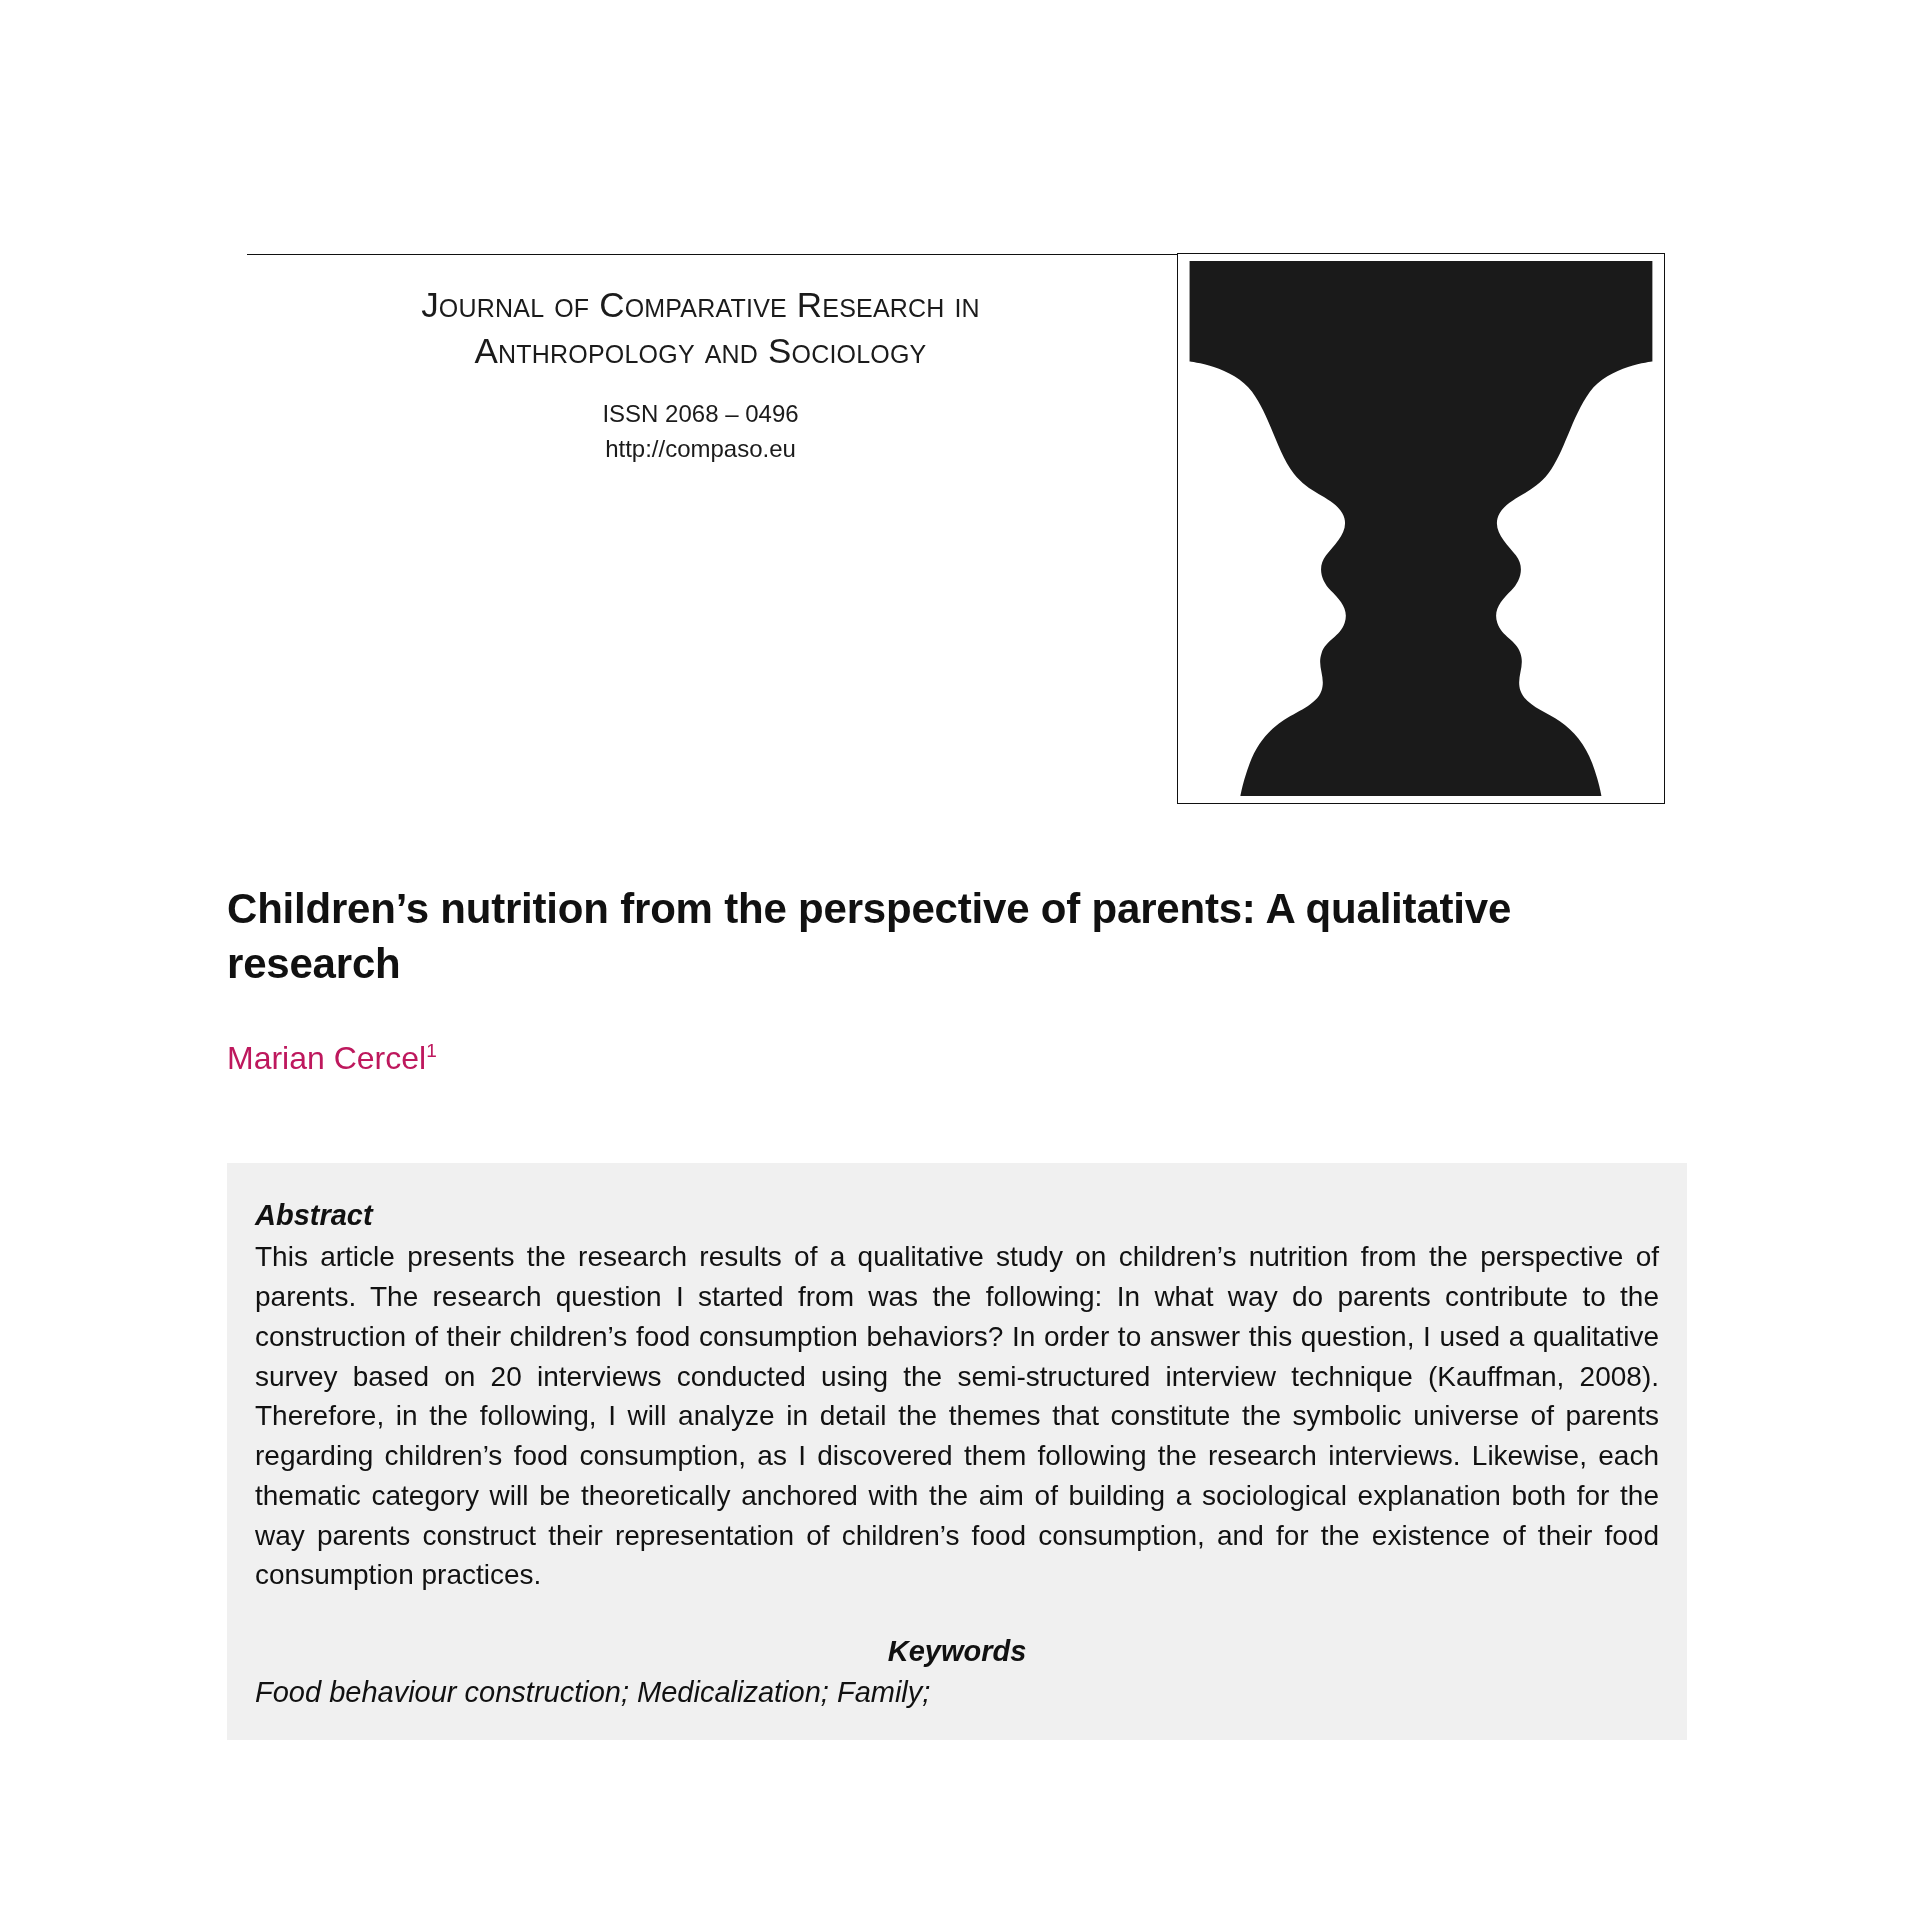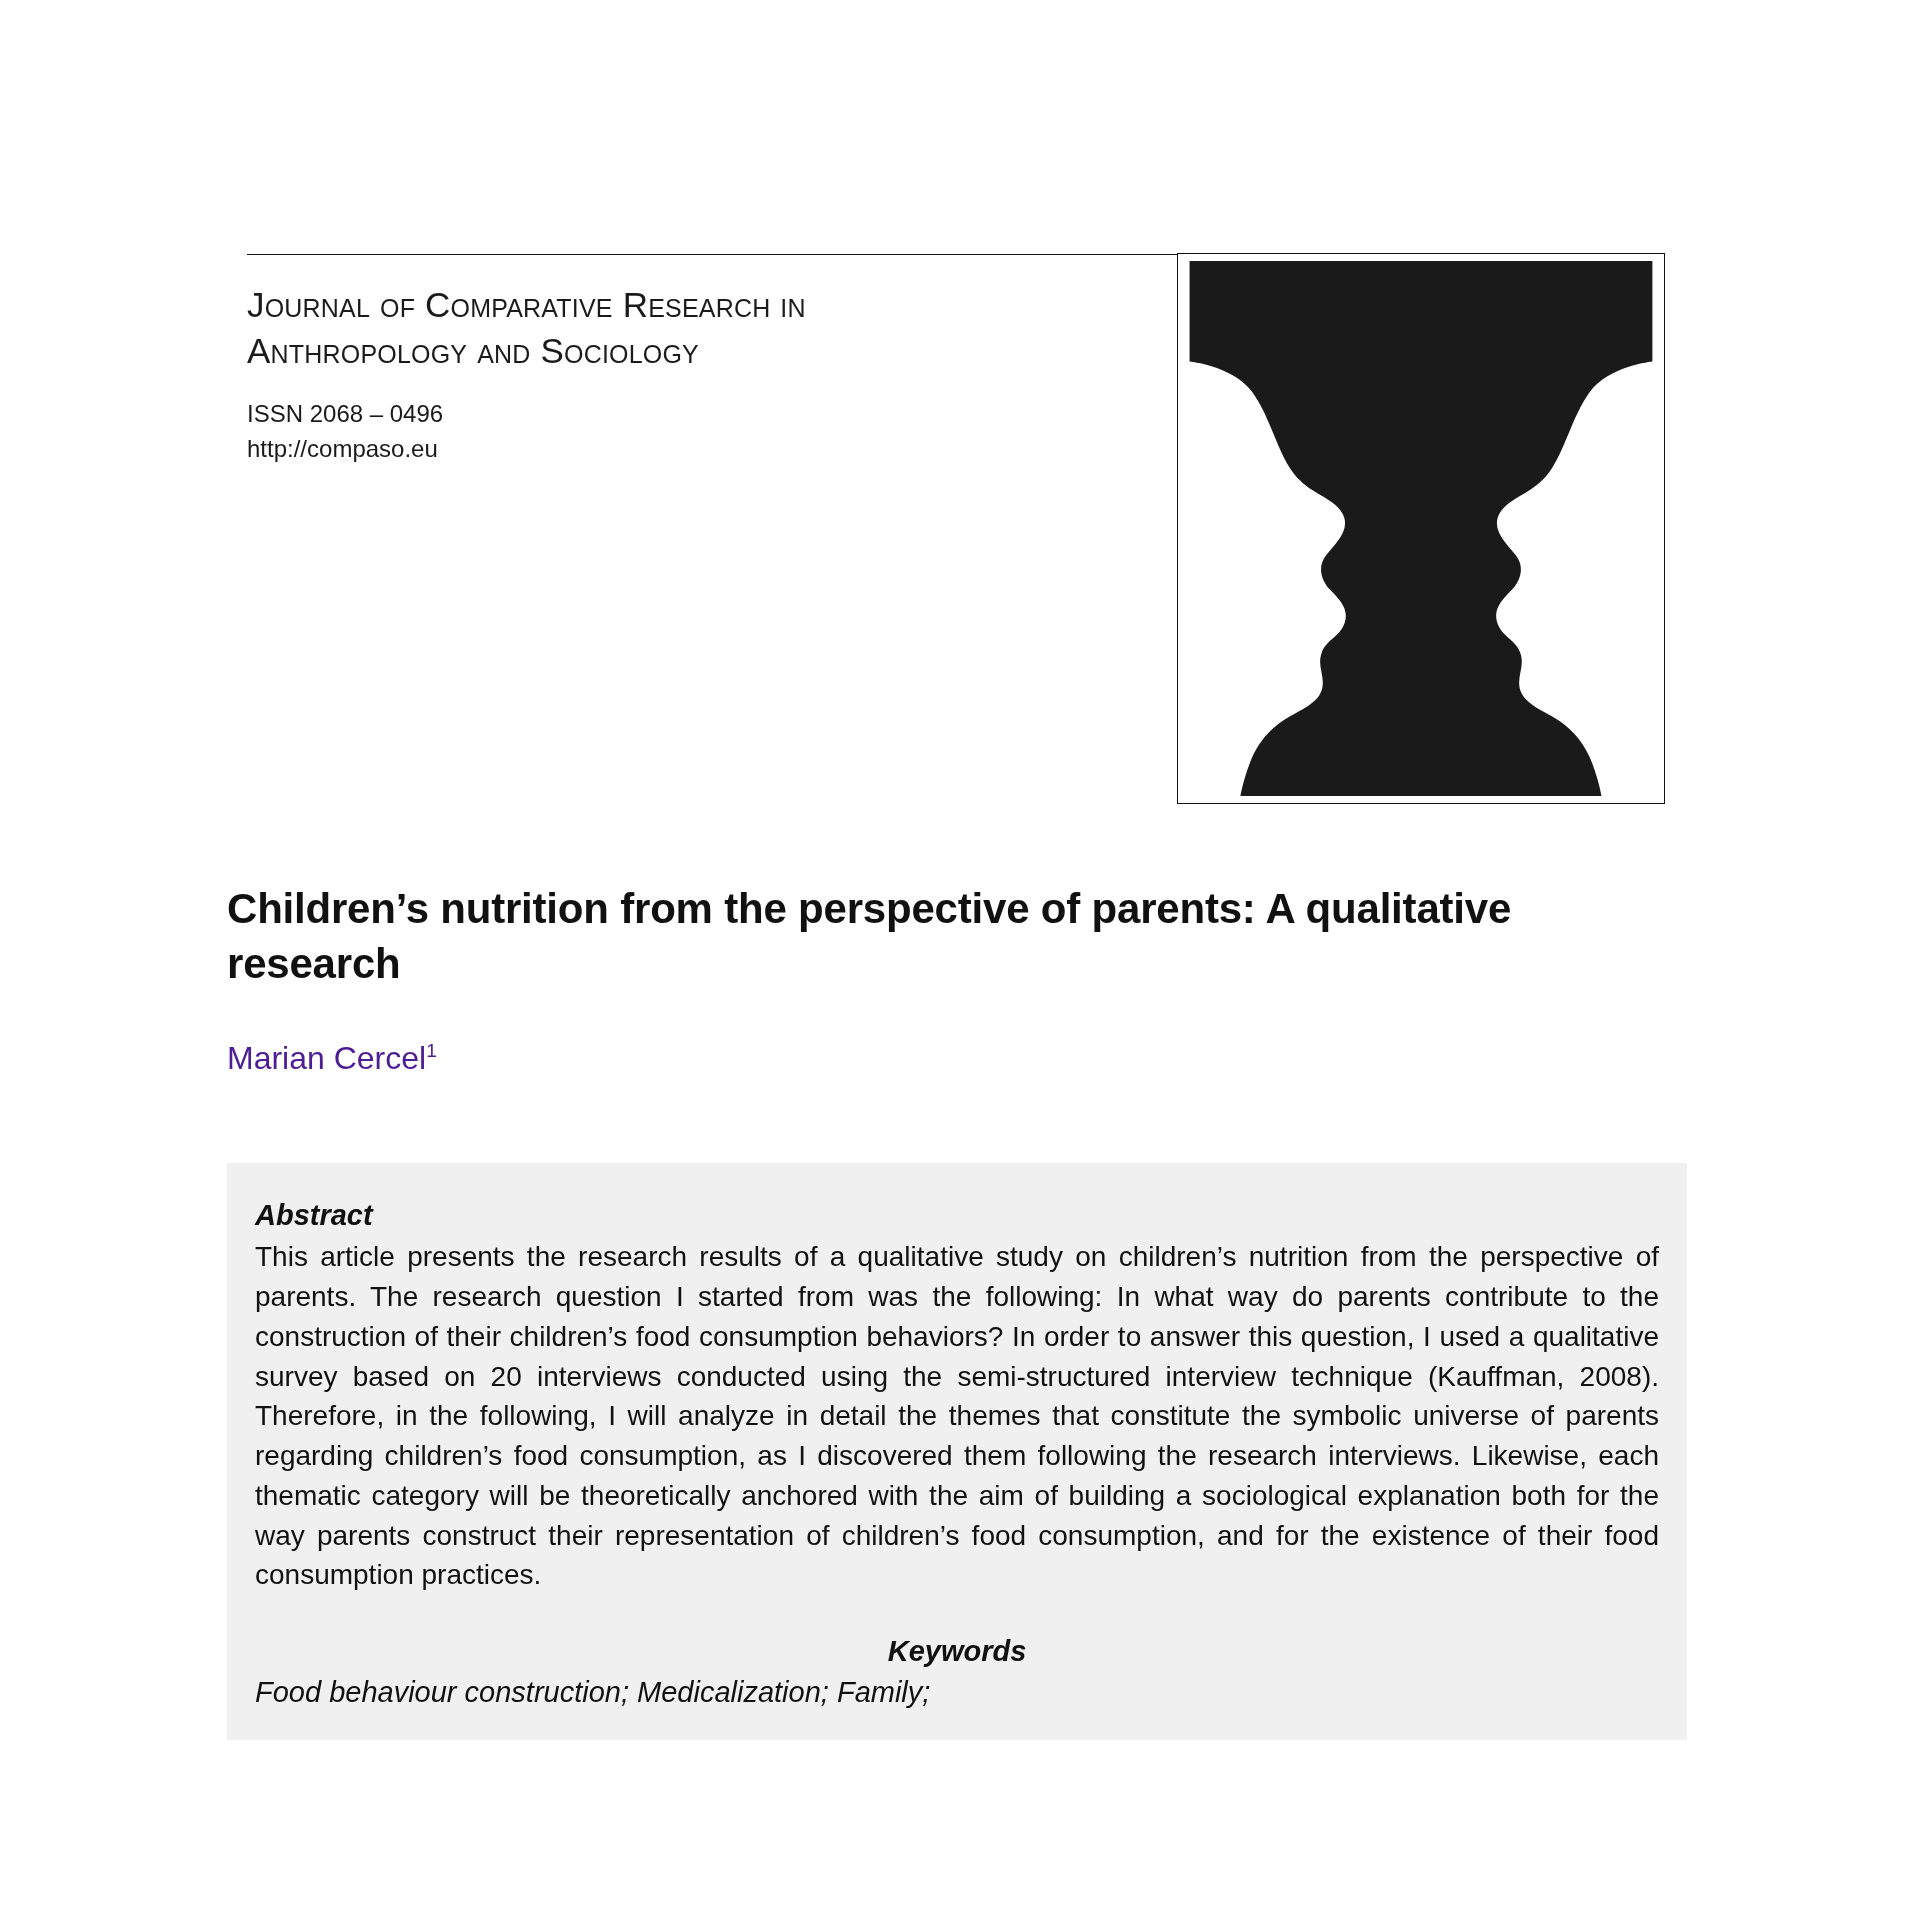--- a/index.html
+++ b/index.html
@@ -30,21 +30,21 @@
   }
   .masthead-inner {
     display: flex;
     flex-direction: row;
     align-items: flex-start;
     justify-content: space-between;
   }
   .masthead-text {
     padding-top: 27px;
     width: 932px;
-    text-align: left;
+    text-align: center;
     padding-right: 23px;
     box-sizing: border-box;
   }
   .journal-title {
     font-size: 35px;
     line-height: 1.30;
     color: #1b1b1b;
     letter-spacing: 0.2px;
     font-variant: small-caps;
     text-transform: none;
@@ -83,21 +83,21 @@
     line-height: 1.30;
     color: #111;
     letter-spacing: -0.2px;
   }
   .author {
     position: absolute;
     left: 227px;
     top: 1040px;
     width: 1460px;
     font-size: 32px;
-    color: #4c1d95;
+    color: #be185d;
   }
   .author sup { font-size: 19px; vertical-align: super; }
 
   
   .abstract-box {
     position: absolute;
     left: 227px;
     top: 1163px;
     width: 1460px;
     background: #f0f0f0;

